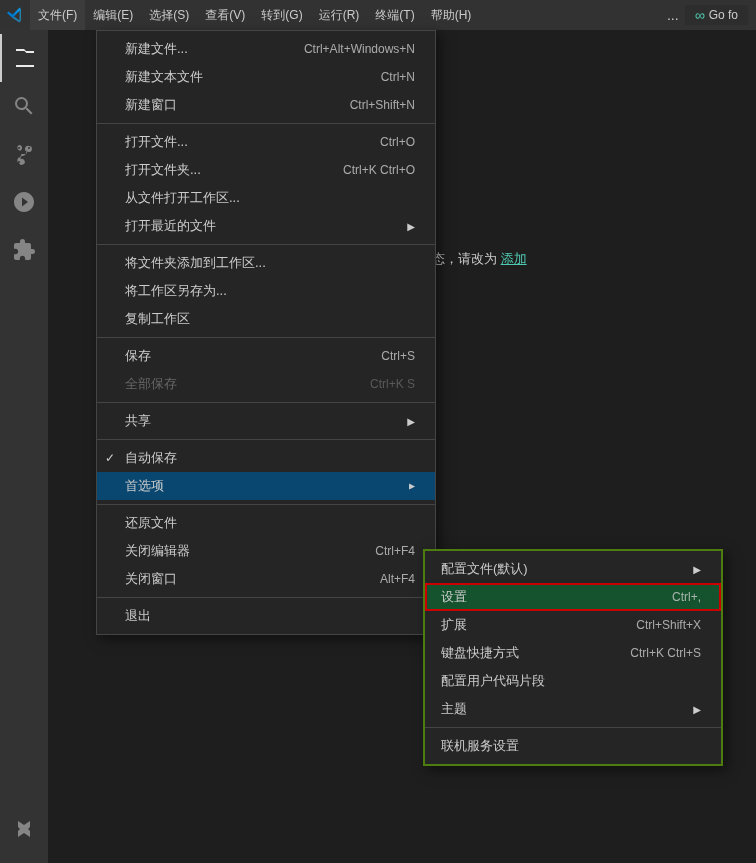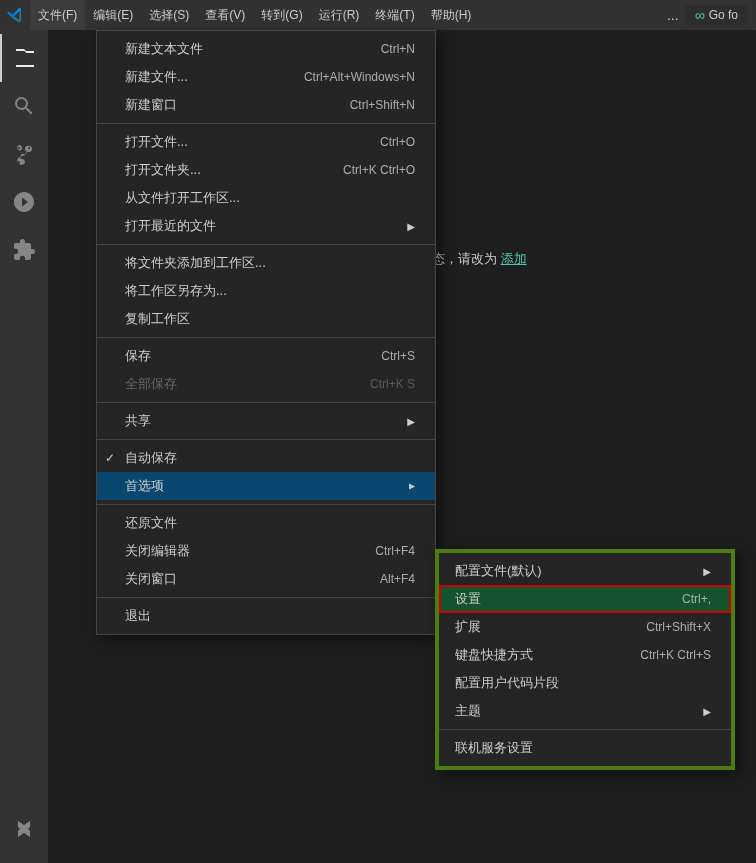--- a/index.html
+++ b/index.html
@@ -183,24 +183,24 @@
     .menu-separator {
       height: 1px;
       background: #454545;
       margin: 4px 0;
     }
 
     
     .submenu {
       position: absolute;
       top: 0px;
-      left: 338px;
+      left: 326px;
       width: 300px;
       background: #252526;
-      border: 4px solid #4d7c0f;
+      border: 2px solid #4d7c0f;
       box-shadow: 4px 4px 12px rgba(0,0,0,0.5);
       z-index: 300;
       padding: 4px 0;
     }
 
     .submenu-item {
       display: flex;
       align-items: center;
       padding: 5px 20px 5px 16px;
       cursor: pointer;
@@ -337,27 +337,27 @@
         <span>如需其保持打开状态，请改为</span>
         <span class="bg-link">添加</span>
       </div>
     </div>
 
     <div class="menu-overlay">
 
       <div class="file-menu">
 
         <div class="menu-item">
+          <span class="menu-item-label">新建文件...</span>
+          <span class="menu-item-shortcut">Ctrl+Alt+Windows+N</span>
+        </div>
+
+        <div class="menu-item">
           <span class="menu-item-label">新建文本文件</span>
           <span class="menu-item-shortcut">Ctrl+N</span>
-        </div>
-
-        <div class="menu-item">
-          <span class="menu-item-label">新建文件...</span>
-          <span class="menu-item-shortcut">Ctrl+Alt+Windows+N</span>
         </div>
 
         <div class="menu-item">
           <span class="menu-item-label">新建窗口</span>
           <span class="menu-item-shortcut">Ctrl+Shift+N</span>
         </div>
 
         <div class="menu-separator"></div>
 
         <div class="menu-item">

